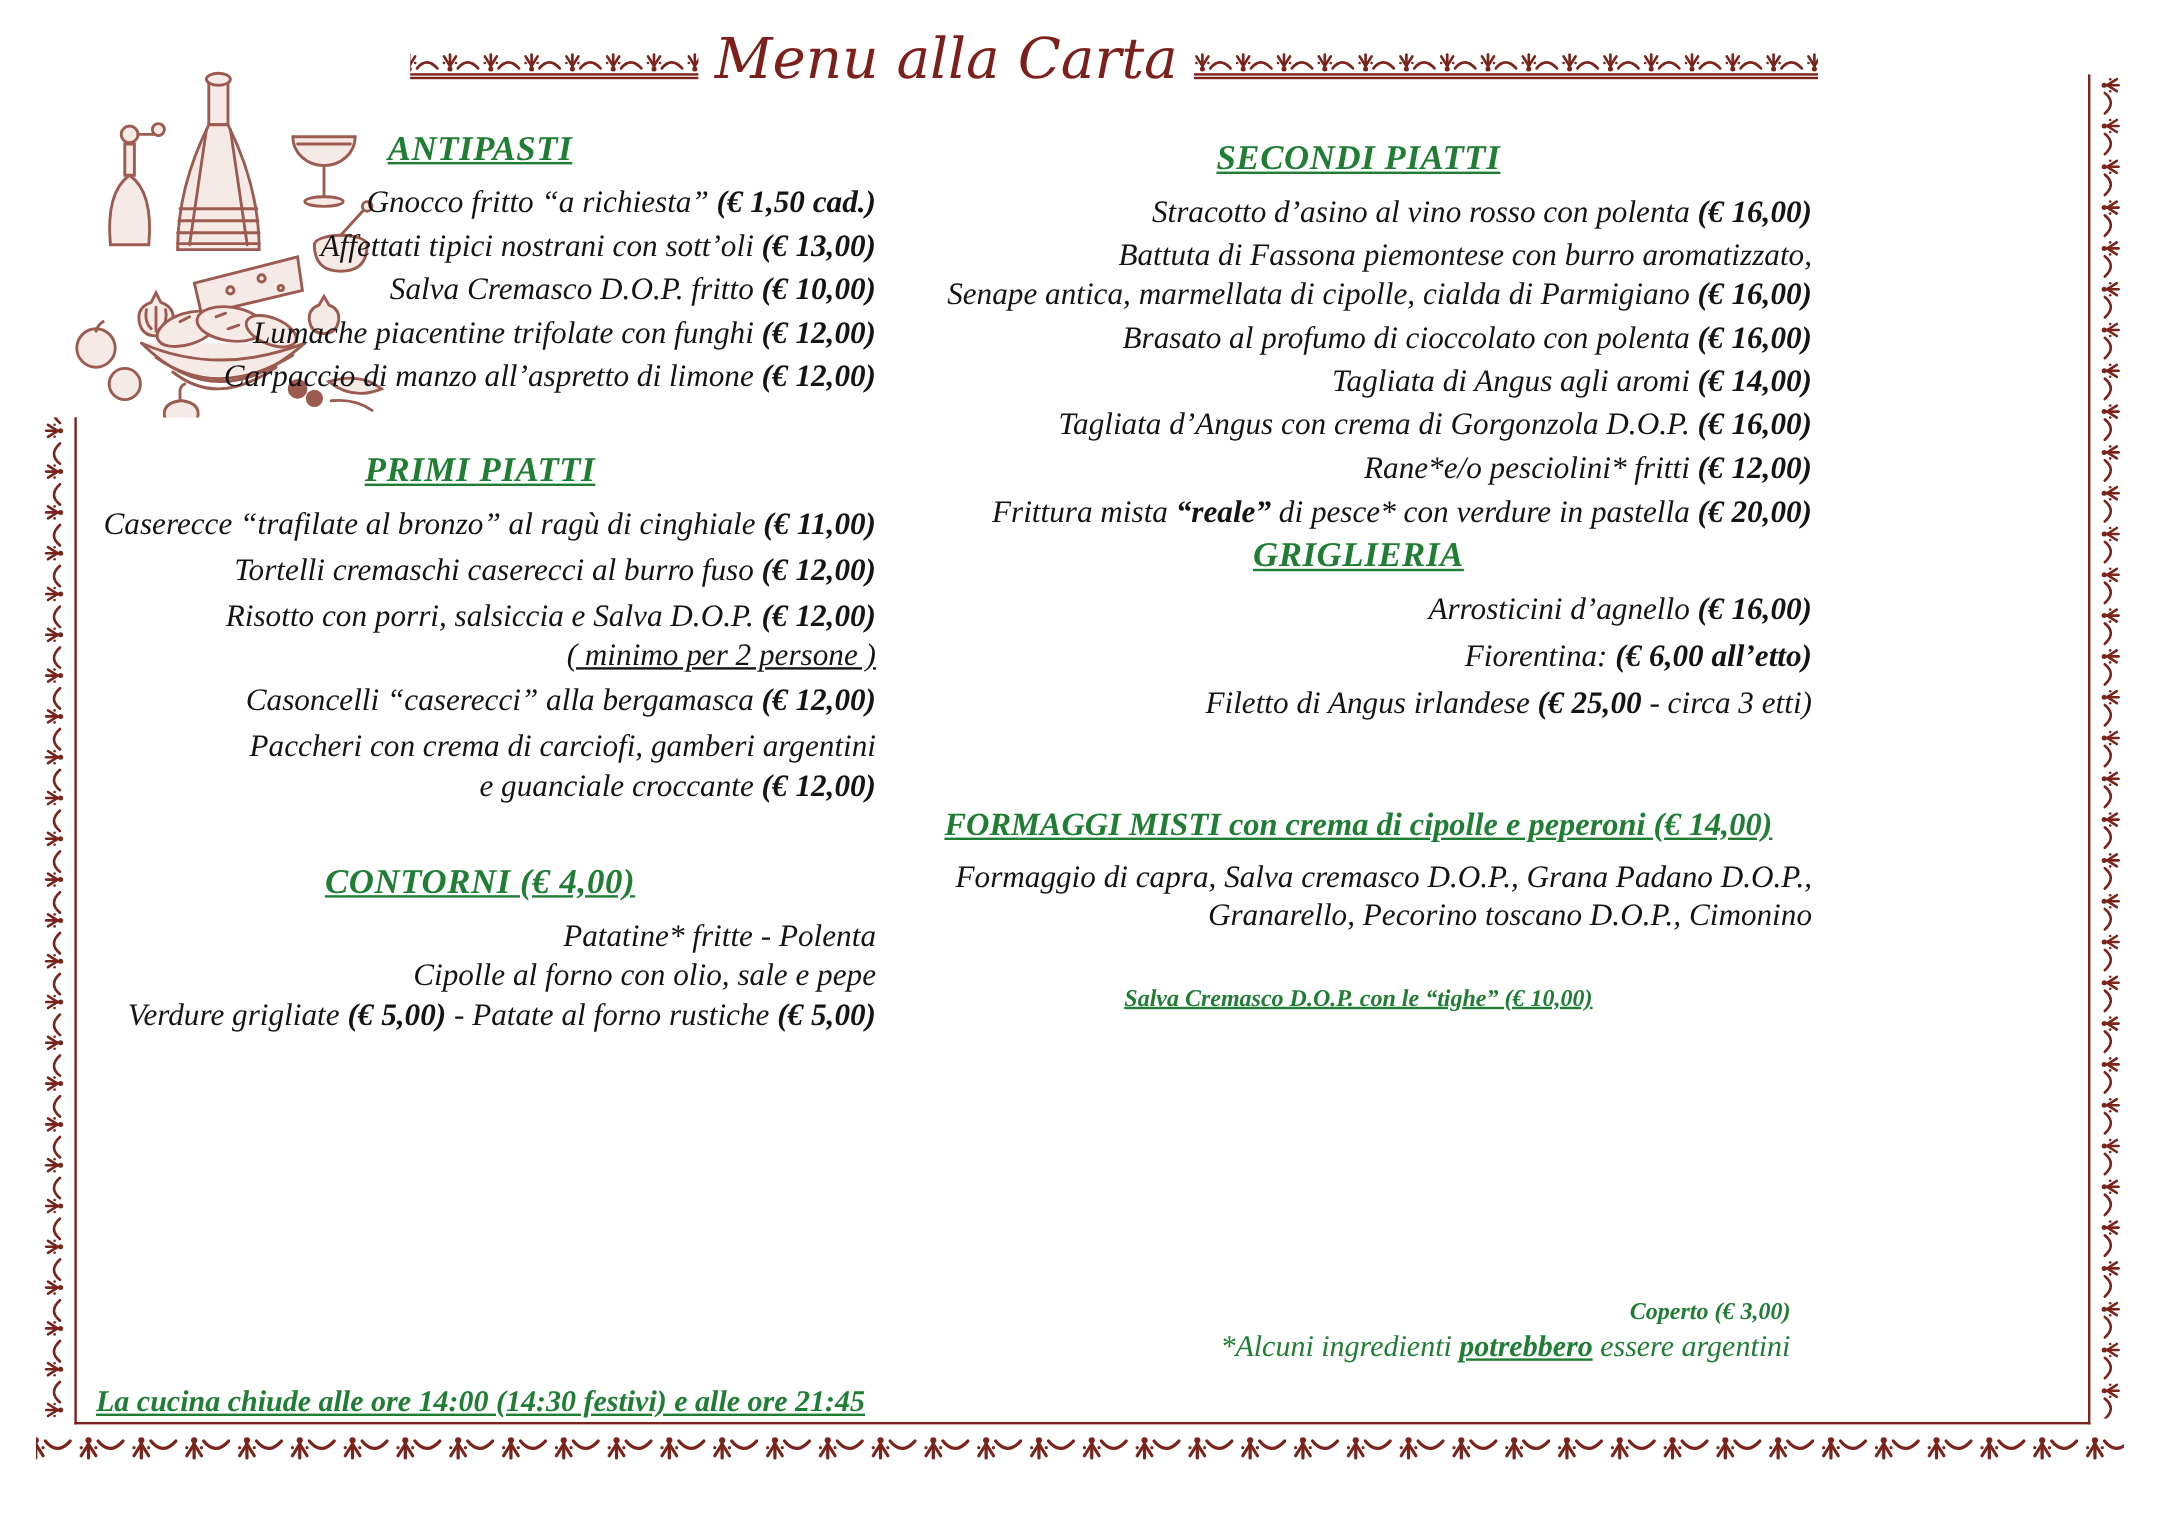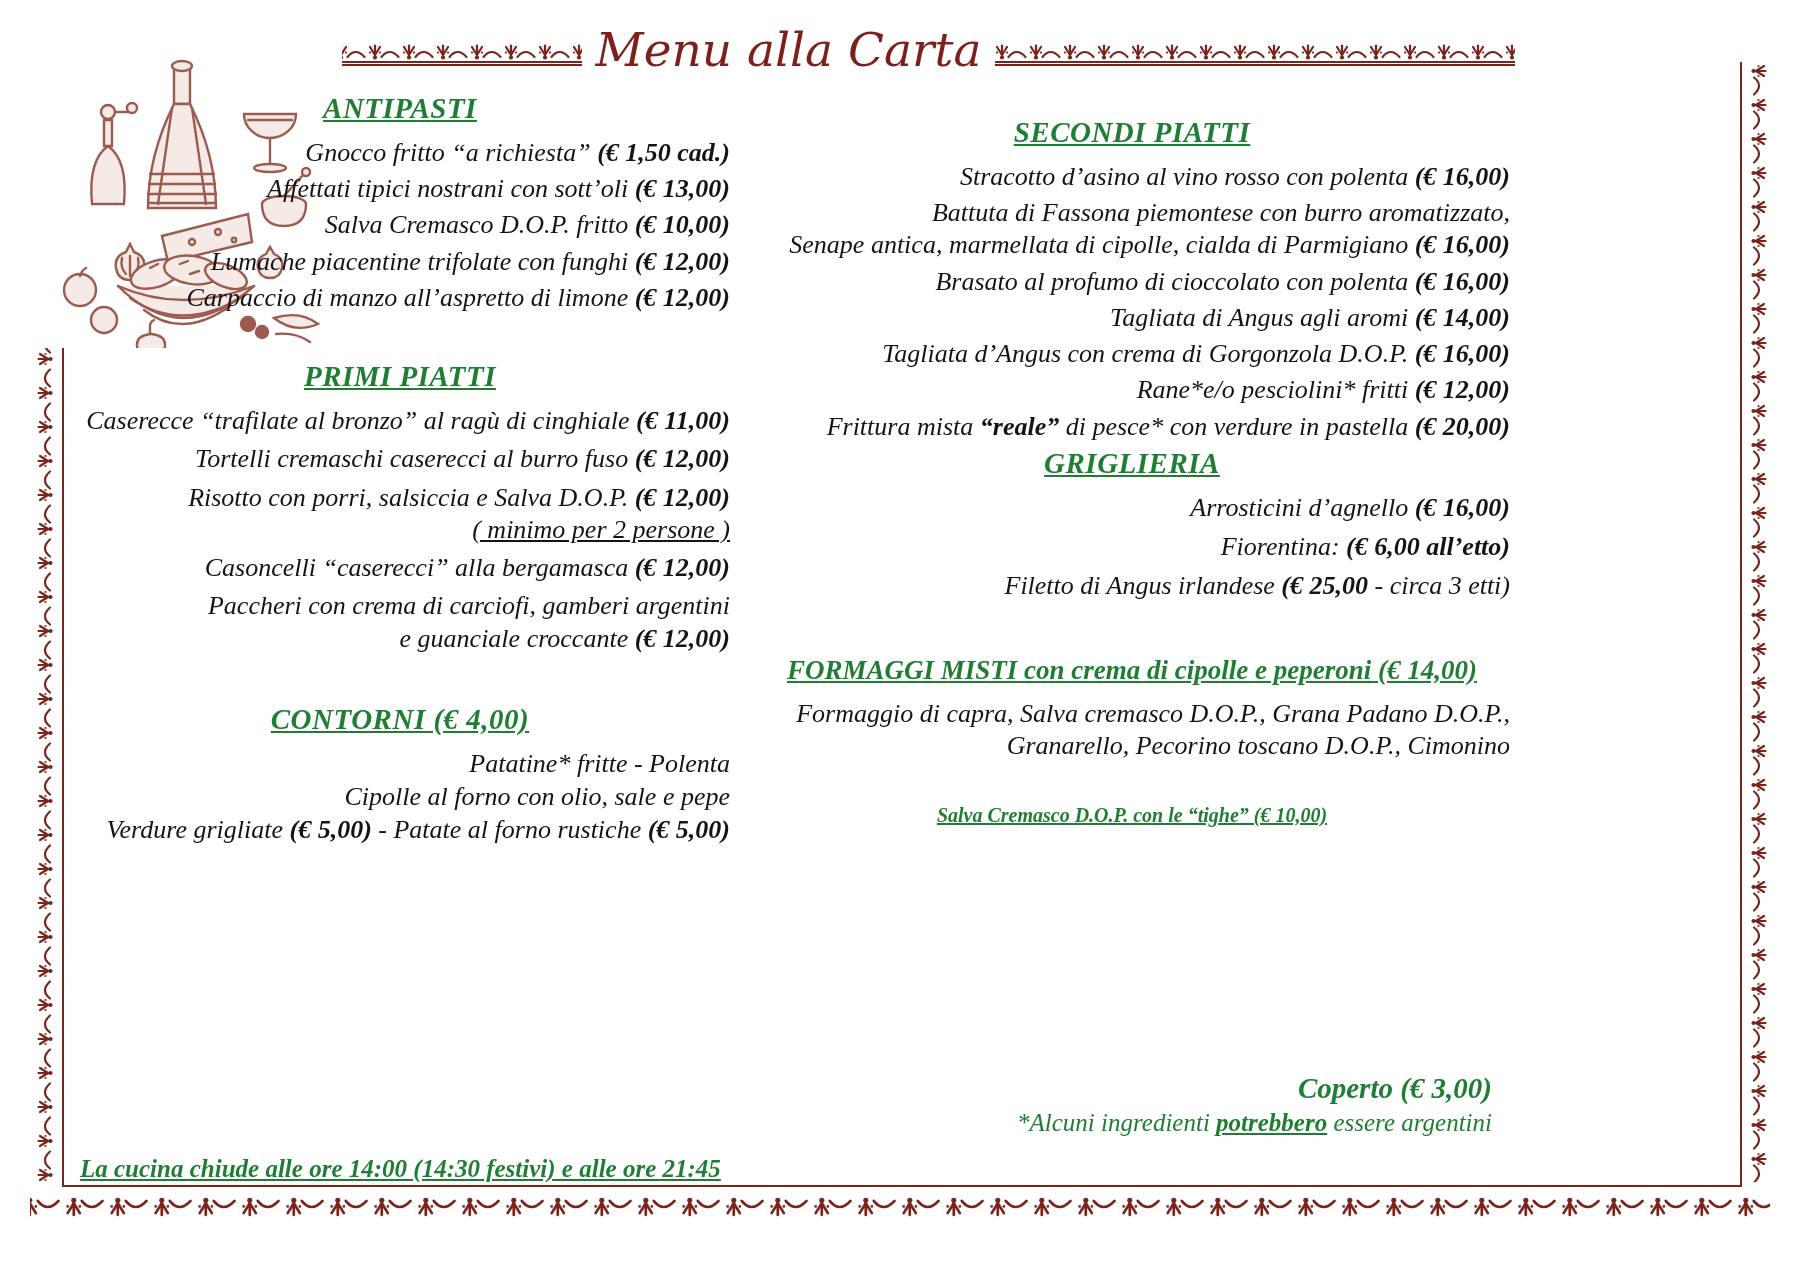--- a/index.html
+++ b/index.html
@@ -54,42 +54,42 @@
     text-decoration:underline;font-size:29px;letter-spacing:.5px;
     margin:0 0 12px 0;
   }
   .mi{
     font-style:italic;font-size:26px;color:var(--ink);
     text-align:right;white-space:pre-line;line-height:1.24;margin:4px 0;
   }
   .b{font-weight:bold;}
   .u{text-decoration:underline;}
   .bu{font-weight:bold;text-decoration:underline;}
-  #sec-antipasti{margin-top:26px;}
+  #sec-antipasti{margin-top:42px;}
   #sec-primi{margin-top:46px;}   #sec-primi .mi{margin:6px 0;}
   #sec-contorni{margin-top:48px;}#sec-contorni .mi{margin:1px 0;}
   #sec-secondi{margin-top:50px;} #sec-secondi .mi{margin:4px 0;}
   #sec-griglieria{} #sec-griglieria .mi{margin:7px 0;}
-  #sec-formaggi{margin-top:52px;}
+  #sec-formaggi{margin-top:69px;}
   .formaggi-head{
     color:var(--green);font-weight:bold;font-style:italic;
     text-decoration:underline;font-size:27px;margin:0;
   }
   .formaggi-desc{margin-top:12px;}
   .formaggi-special{
     margin-top:42px;color:var(--green);font-weight:bold;font-style:italic;
     text-decoration:underline;font-size:20px;
   }
   .kitchen-note{
     position:absolute;left:80px;bottom:82px;
     color:var(--green);font-weight:bold;font-style:italic;
     text-decoration:underline;font-size:25px;
   }
   .foot-right{position:absolute;right:308px;bottom:128px;text-align:right;}
-  .coperto{color:var(--green);font-weight:bold;font-style:italic;font-size:29px;}
+  .coperto{color:var(--green);font-weight:bold;font-style:italic;font-size:20px;}
   .frozen-note{color:var(--green);font-style:italic;font-size:25px;margin-top:4px;white-space:pre-line;}
 </style>
 </head>
 <body>
 
 <div class="page">
 
   <div class="topband">
     <div class="strip">
         <svg class="motif" viewBox="0 0 34 18">

